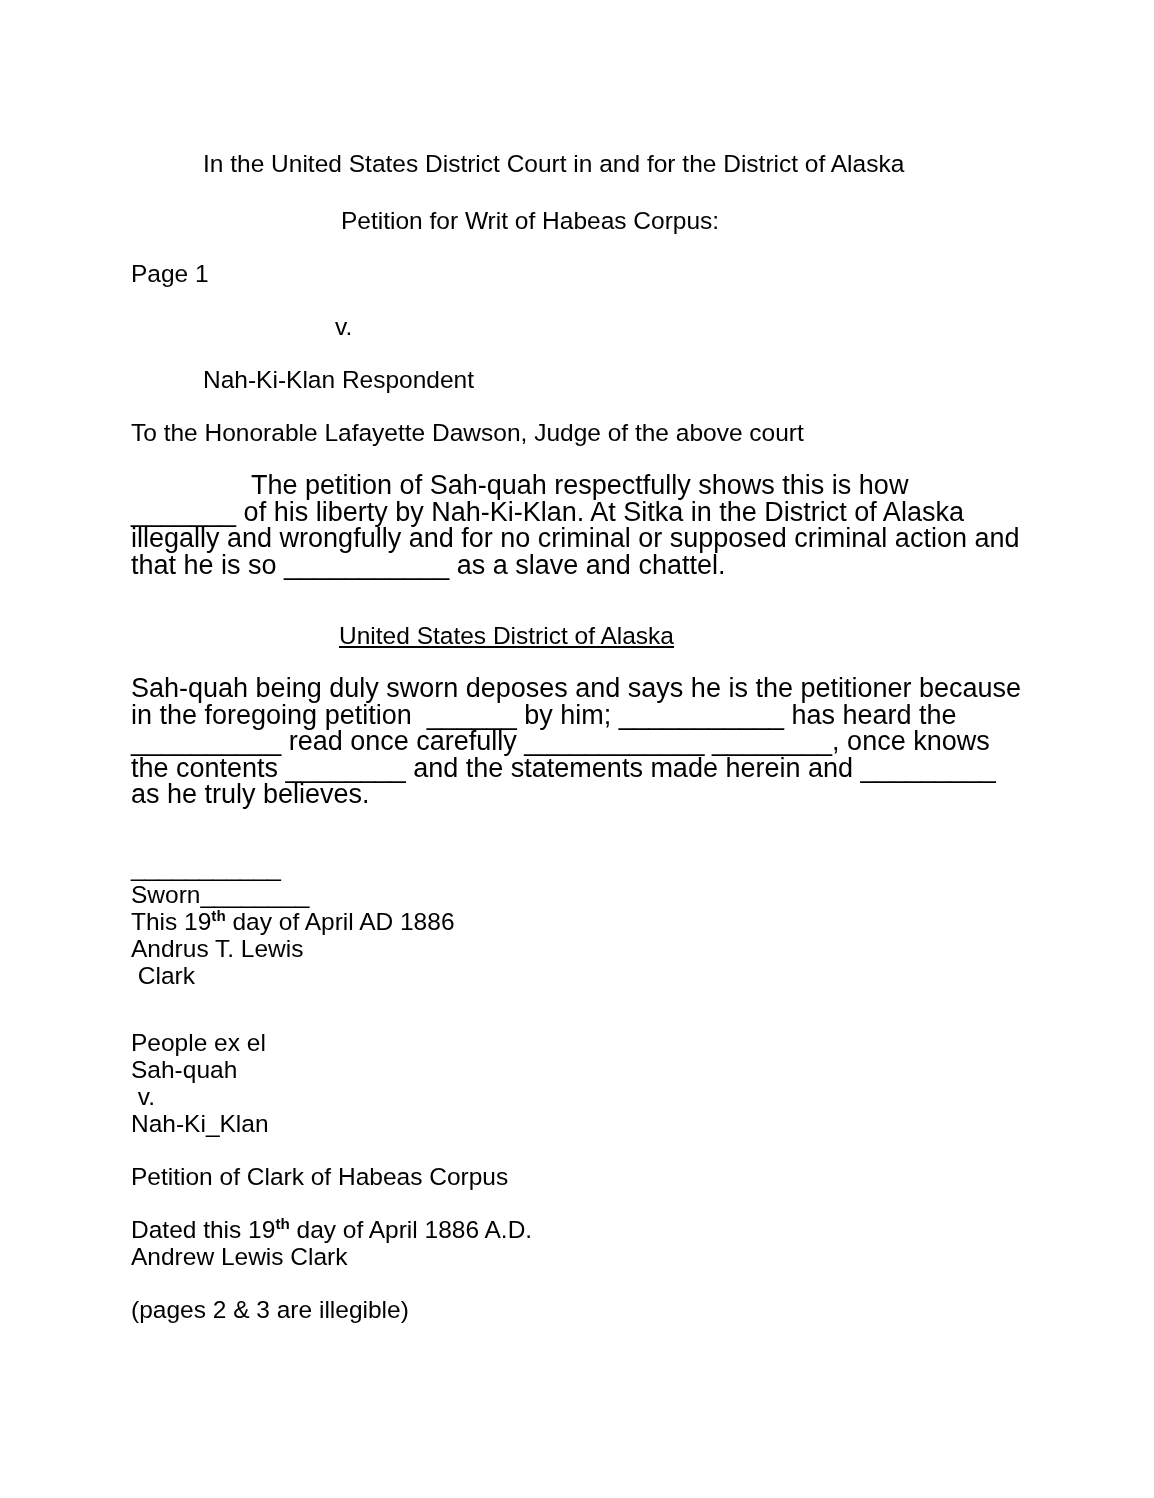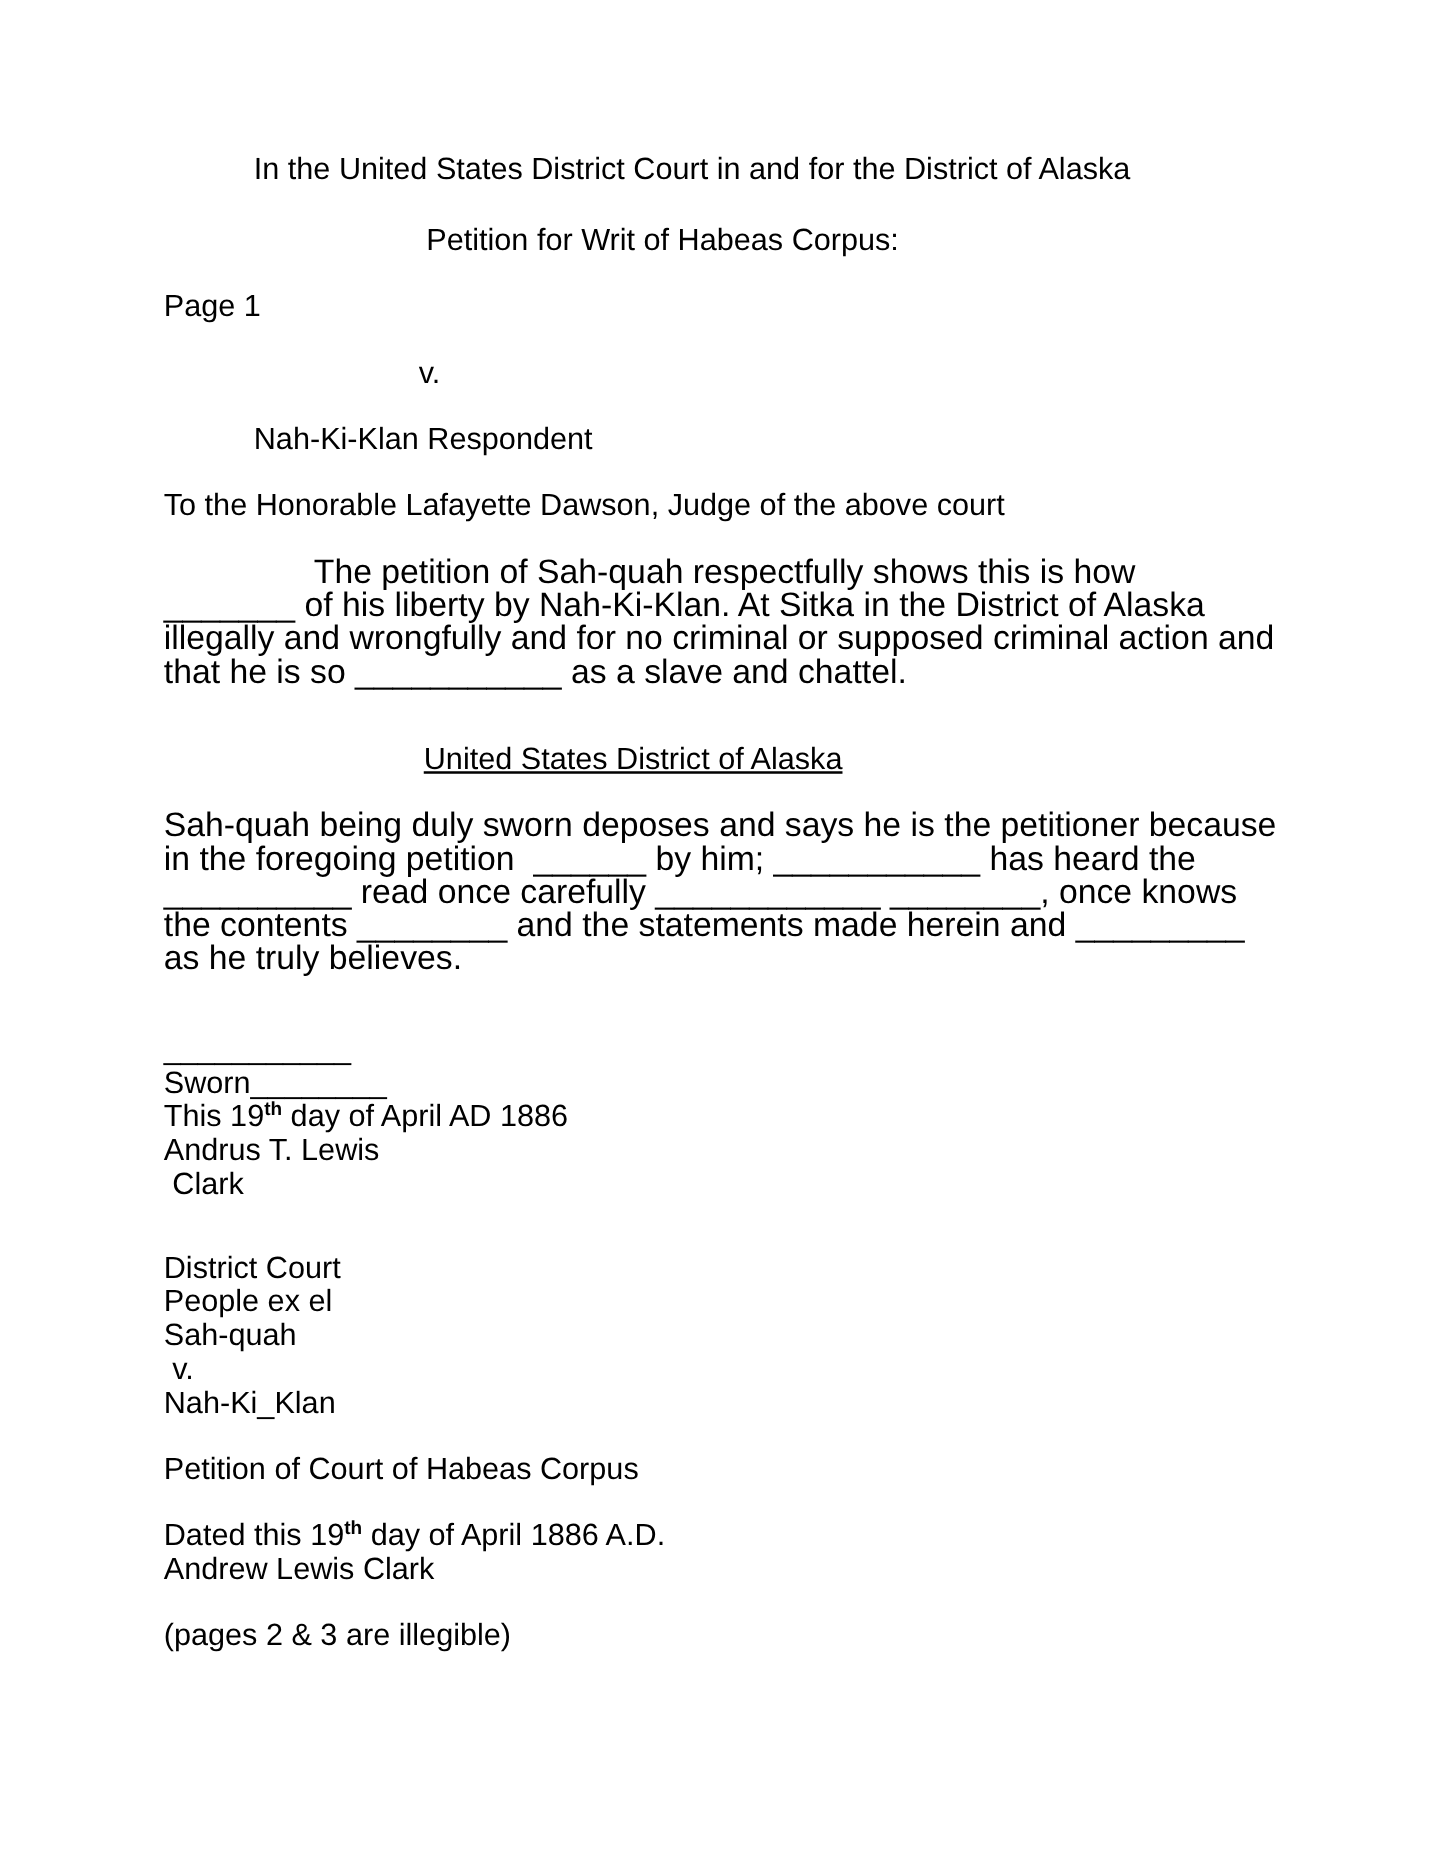--- a/index.html
+++ b/index.html
@@ -31,21 +31,21 @@
     font-size: 24.5px;
     line-height: 27px;
     white-space: pre-wrap;
     letter-spacing: 0px;
   }
   .para {
     font-size: 27px;
     line-height: 26.5px;
     white-space: pre-wrap;
   }
-  .center-ish  { padding-left: 72px; }
+  .center-ish  { padding-left: 72px; margin-top: 28px; }
   .center-ish2 { padding-left: 210px; }
   .center-ish3 { padding-left: 208px; text-decoration: underline; }
   .indent { padding-left: 72px; }
   .vgap-30 { height: 30px; }
   .vgap-22 { height: 22px; }
   .vgap-26 { height: 26px; }
   .vgap-40 { height: 40px; }
   .vgap-46 { height: 46px; }
   sup {
     font-size: 0.62em;
@@ -100,29 +100,28 @@
     <div class="vgap-46"></div>
 
     <div class="ln">___________</div>
     <div class="ln"><span>Sworn</span><span>________</span></div>
     <div class="ln"><span>This 19</span><sup>th</sup><span> day of April AD 1886</span></div>
     <div class="ln">Andrus T. Lewis</div>
     <div class="ln"> Clark</div>
 
     <div class="vgap-40"></div>
 
-    <div class="ln">District Court</div>
     <div class="ln">People ex el</div>
     <div class="ln">Sah-quah</div>
     <div class="ln"> v.</div>
     <div class="ln">Nah-Ki_Klan</div>
 
     <div class="vgap-26"></div>
 
-    <div class="ln">Petition of Court of Habeas Corpus</div>
+    <div class="ln">Petition of Clark of Habeas Corpus</div>
 
     <div class="vgap-26"></div>
 
     <div class="ln"><span>Dated this 19</span><sup>th</sup><span> day of April 1886 A.D.</span></div>
     <div class="ln">Andrew Lewis Clark</div>
 
     <div class="vgap-26"></div>
 
     <div class="ln">(pages 2 &amp; 3 are illegible)</div>
 

